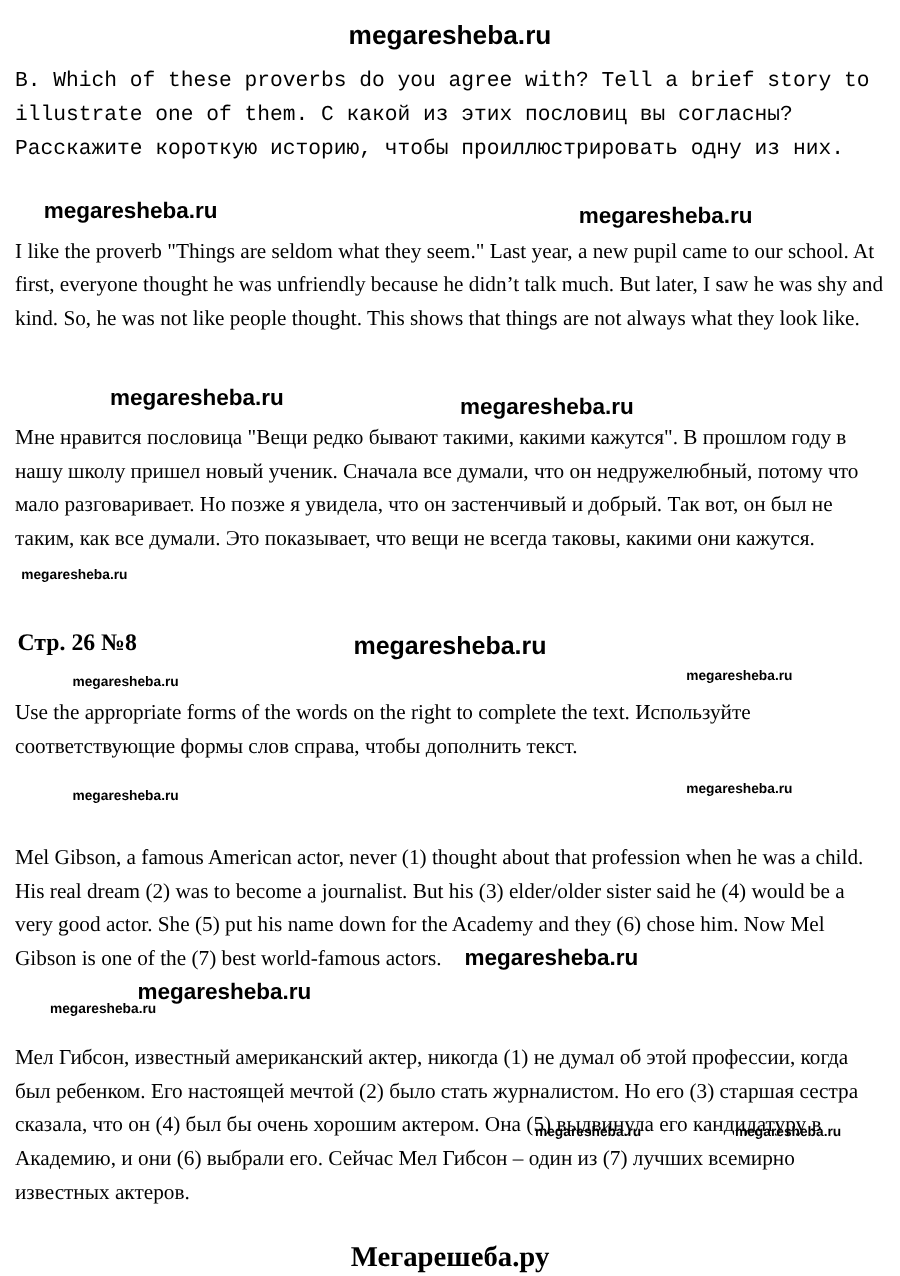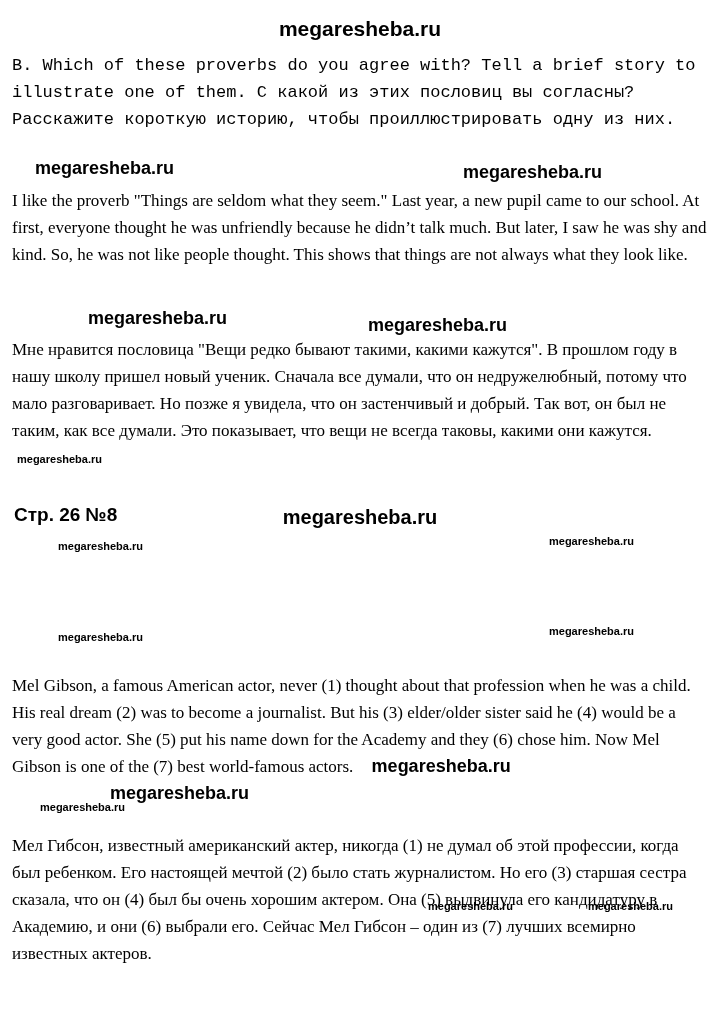--- a/index.html
+++ b/index.html
@@ -26,21 +26,21 @@
     font-weight:bold;
     white-space:nowrap;
     color:#000;
   }
   .wm-lg { font-size:21px; }
   .wm-md { font-size:18px; }
   .wm-sm { font-size:11px; }
   .wm-center { left:0; right:0; text-align:center; }
   .heading {
     position:absolute;
-    font-family:Liberation Sans, sans-serif;
+    font-family:Liberation Serif, serif;
     font-weight:bold;
     font-size:19px;
   }
   .wm-inline {
     font-family:"Liberation Sans", sans-serif;
     font-weight:bold;
     font-size:18px;
     white-space:nowrap;
   }
   .wm-inline.gap1 { margin-left:14px; }
@@ -82,31 +82,33 @@
     <span>Мне нравится пословица "Вещи редко бывают такими, какими кажутся". В прошлом году в нашу школу пришел новый ученик. Сначала все думали, что он недружелюбный, потому что мало разговаривает. Но позже я увидела, что он застенчивый и добрый. Так вот, он был не таким, как все думали. Это показывает, что вещи не всегда таковы, какими они кажутся.</span>
     <span class="wm-sm-inline">megaresheba.ru</span>
   </p>
 
   <h2 class="heading" style="top:488px;left:14px;">Стр. 26 №8</h2>
   <div class="wm wm-center" style="top:490px;font-size:20px;">megaresheba.ru</div>
 
   <span class="wm wm-sm" style="top:524px;left:58px;">megaresheba.ru</span>
   <span class="wm wm-sm" style="top:519px;left:549px;">megaresheba.ru</span>
 
+  <p class="body-text" style="top:540px;">Use the appropriate forms of the words on the right to complete the text. Используйте соответствующие формы слов справа, чтобы дополнить текст.</p>
 
   <span class="wm wm-sm" style="top:615px;left:58px;">megaresheba.ru</span>
   <span class="wm wm-sm" style="top:609px;left:549px;">megaresheba.ru</span>
 
   <p class="body-text" style="top:656px;">
     <span>Mel Gibson, a famous American actor, never (1) thought about that profession when he was a child. His real dream (2) was to become a journalist. But his (3) elder/older sister said he (4) would be a very good actor. She (5) put his name down for the Academy and they (6) chose him. Now Mel Gibson is one of the (7) best world-famous actors.</span>
     <span class="wm-inline gap1">megaresheba.ru</span>
     <span class="wm-inline gap2">megaresheba.ru</span>
   </p>
 
   <span class="wm wm-sm" style="top:785px;left:40px;">megaresheba.ru</span>
 
   <p class="body-text" style="top:816px;">Мел Гибсон, известный американский актер, никогда (1) не думал об этой профессии, когда был ребенком. Его настоящей мечтой (2) было стать журналистом. Но его (3) старшая сестра сказала, что он (4) был бы очень хорошим актером. Она (5) выдвинула его кандидатуру в Академию, и они (6) выбрали его. Сейчас Мел Гибсон – один из (7) лучших всемирно известных актеров.</p>
 
   <span class="wm wm-sm" style="top:884px;left:428px;">megaresheba.ru</span>
   <span class="wm wm-sm" style="top:884px;left:588px;">megaresheba.ru</span>
 
+  <div class="footer-title" style="top:977px;">Мегарешеба.ру</div>
 
 </div>
 
 </body></html>

